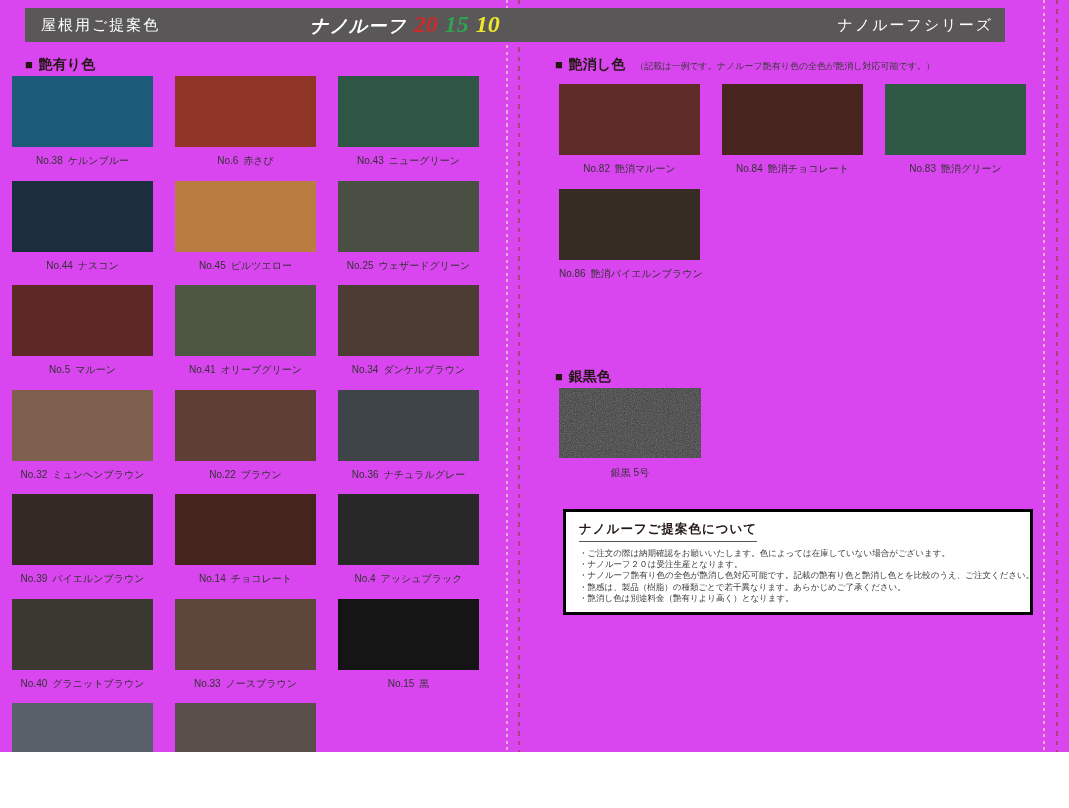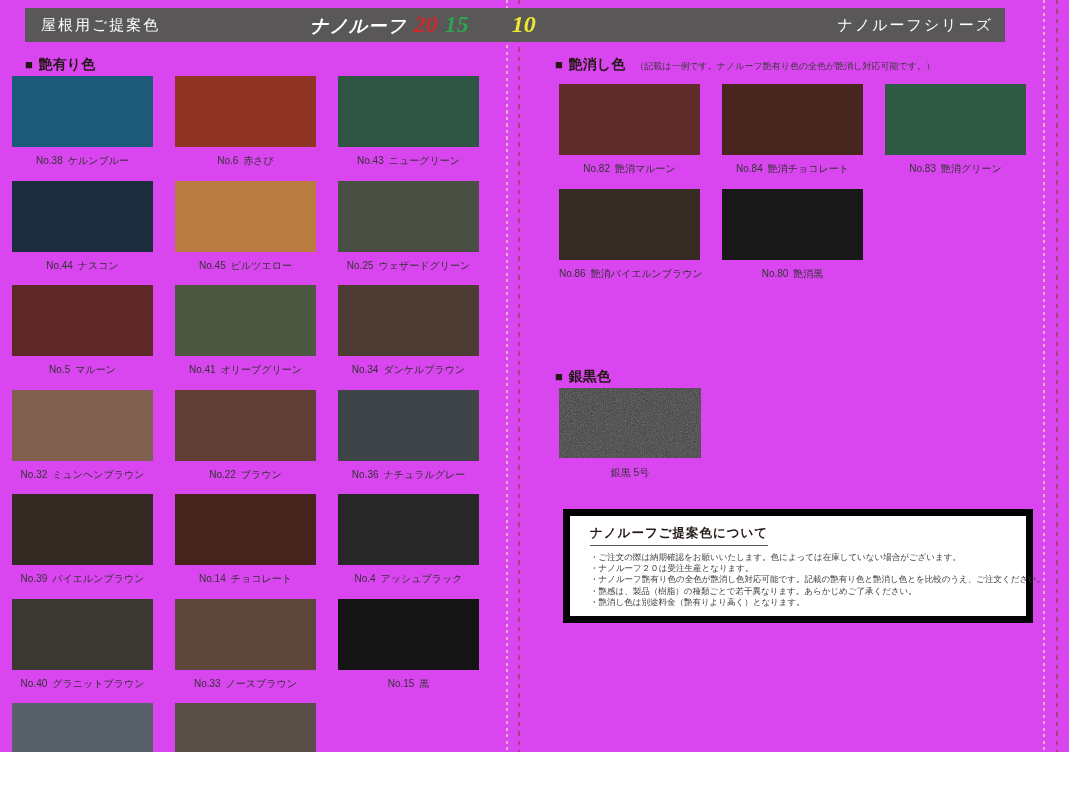--- a/index.html
+++ b/index.html
@@ -37,21 +37,21 @@
   .swatch-label{margin-top:7px;text-align:center;font-size:10px;color:#333;white-space:nowrap;}
 
   
   .silver-swatch{position:absolute;left:559px;top:388px;width:142px;height:70px;z-index:2;}
   .silver-swatch svg{display:block;width:142px;height:70px;}
   .silver-label{position:absolute;left:559px;top:466px;width:142px;text-align:center;
     font-size:10px;color:#333;z-index:2;}
 
   
   .infobox{position:absolute;left:563px;top:509px;width:470px;box-sizing:border-box;z-index:2;
-    border:7px solid #000000;background:#fff;padding:7px 12px 8px 20px;}
+    border:3px solid #000000;background:#fff;padding:7px 12px 8px 13px;}
   .infobox-title{display:inline-block;font-size:12.5px;font-weight:bold;color:#231815;
     border-bottom:1.5px solid #555;padding-bottom:3px;margin-bottom:6px;letter-spacing:1px;}
   .infobox-notes{margin:0;padding:0;list-style:none;}
   .infobox-notes li{font-size:8.5px;line-height:1.32;color:#3a3a3a;white-space:nowrap;}
 
   
   .bottombar{position:absolute;left:25px;top:801px;width:488px;height:7px;background:#595757;z-index:2;}
 </style>
 </head>
 <body>
@@ -62,21 +62,21 @@
   <div class="cropline magenta" style="left:518px;"></div>
   <div class="cropline pink" style="left:1043px;"></div>
   <div class="cropline magenta" style="left:1056px;"></div>
 
   <header class="topbar">
     <span class="topbar-title">屋根用ご提案色</span>
     <span class="brand">
       <span class="brand-name">ナノルーフ</span>
       <span class="grade" style="color: rgb(207, 43, 43);">20</span>
       <span class="grade" style="color: rgb(47, 163, 83);">15</span>
-      <span class="grade" style="color: rgb(239, 230, 47); margin-left: 36px;">10</span>
+      <span class="grade" style="color: rgb(239, 230, 47);">10</span>
     </span>
     <span class="series">ナノルーフシリーズ</span>
   </header>
 
   <div class="section-header" style="left:25px;top:56px;">
     <span class="section-marker">■</span>
     <span>艶有り色</span>
   </div>
   <div class="grid" id="glossy-grid" style="left:12px;top:76px;">
       <div class="cell">
@@ -175,24 +175,20 @@
         <div class="swatch" style="background: rgb(73, 37, 32);"></div>
         <div class="swatch-label">No.84 艶消チョコレート</div>
       </div>
       <div class="cell">
         <div class="swatch" style="background: rgb(47, 89, 69);"></div>
         <div class="swatch-label">No.83 艶消グリーン</div>
       </div>
       <div class="cell">
         <div class="swatch" style="background: rgb(55, 44, 36);"></div>
         <div class="swatch-label">No.86 艶消バイエルンブラウン</div>
-      </div>
-      <div class="cell">
-        <div class="swatch" style="background: rgb(25, 25, 25);"></div>
-        <div class="swatch-label">No.80 艶消黒</div>
       </div>
     </div>
 
   <div class="section-header" style="left:555px;top:368px;">
     <span class="section-marker">■</span>
     <span>銀黒色</span>
   </div>
   <div class="silver-swatch">
     <svg viewBox="0 0 142 70" preserveAspectRatio="none" aria-hidden="true">
       <defs>

